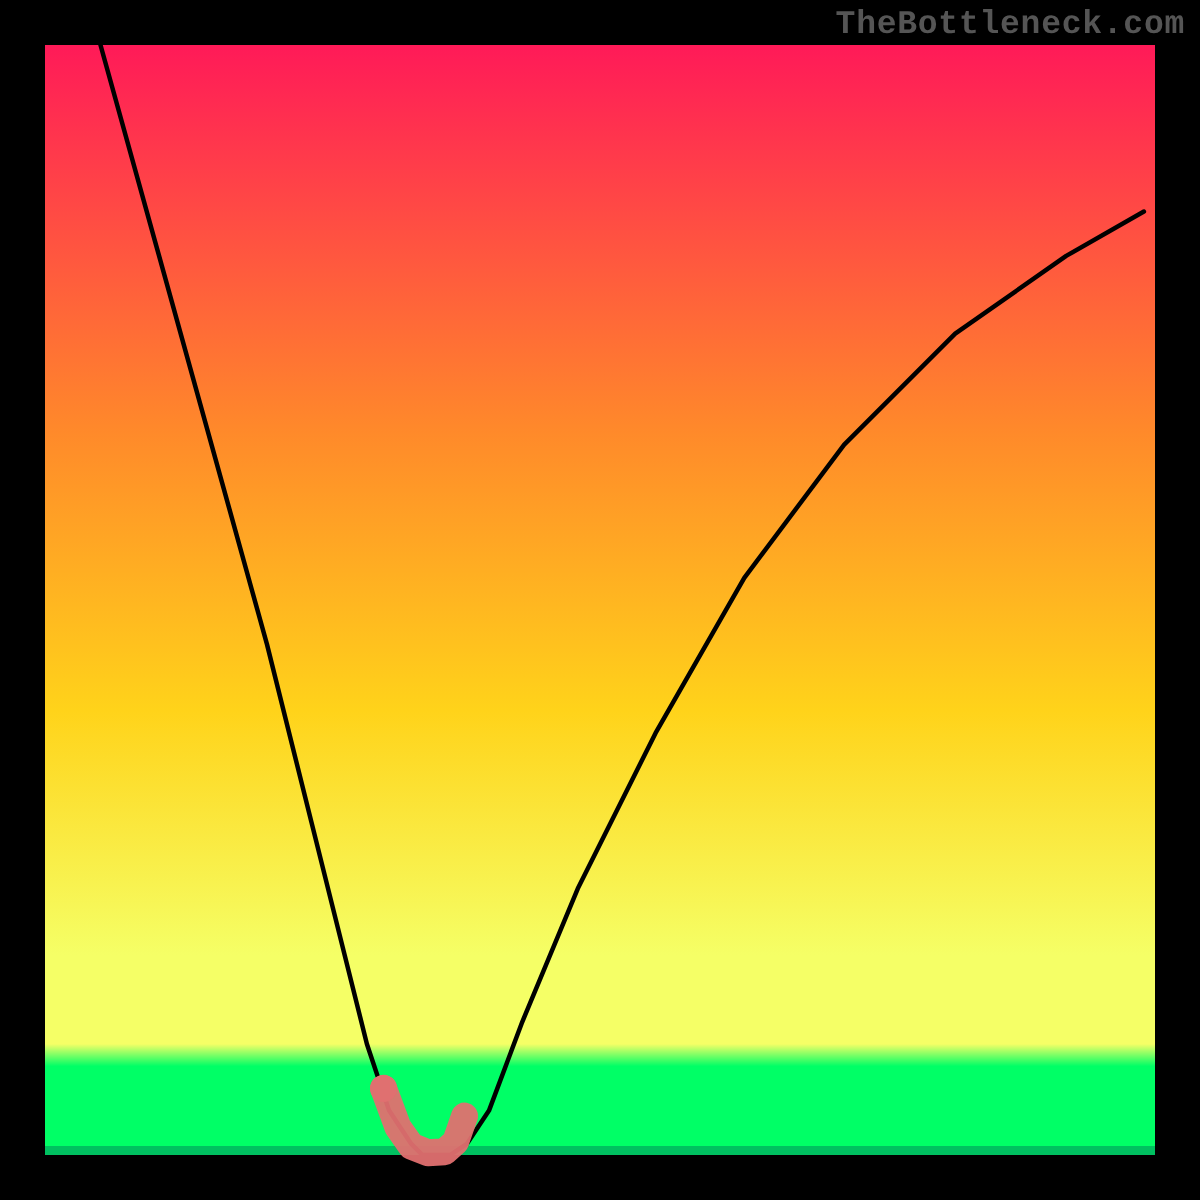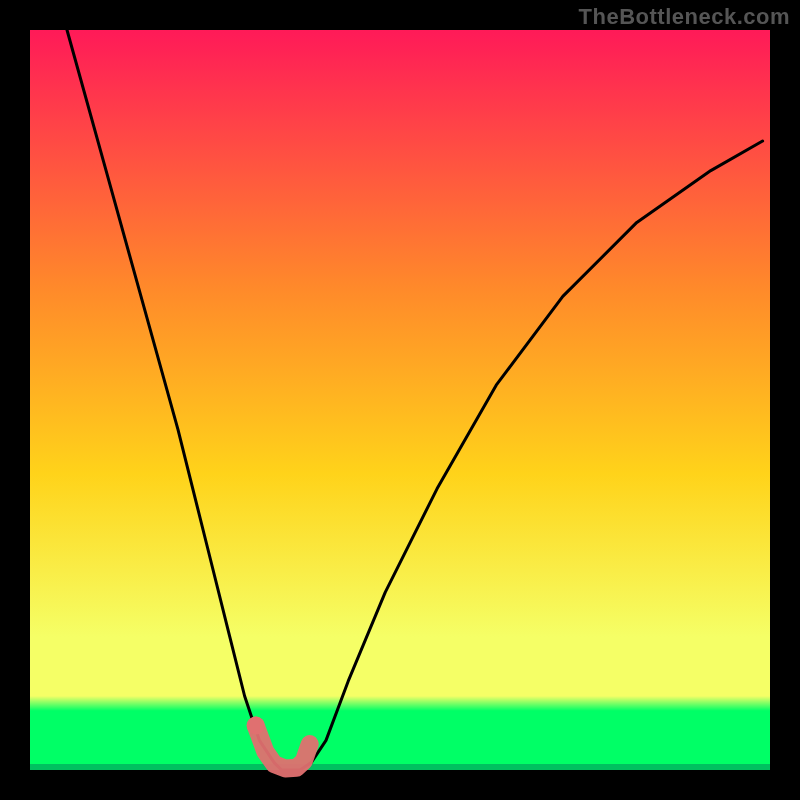--- a/index.html
+++ b/index.html
@@ -8,20 +8,21 @@
     width: 800px;
     height: 800px;
     background: #000;
     font-family: Arial, Helvetica, sans-serif;
     overflow: hidden;
   }
   .canvas-wrap {
     position: relative;
     width: 800px;
     height: 800px;
+    font-family: Liberation Mono, monospace;
   }
   svg {
     display: block;
     position: absolute;
     top: 0; left: 0;
   }
   .watermark {
     position: absolute;
     top: 4px;
     right: 10px;

